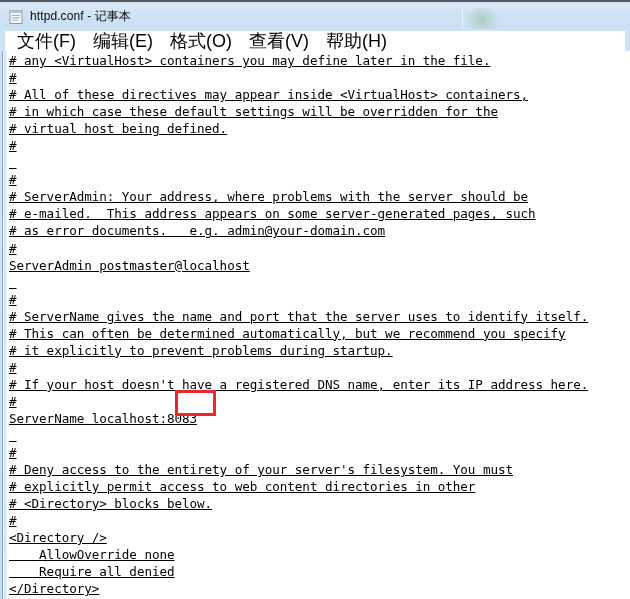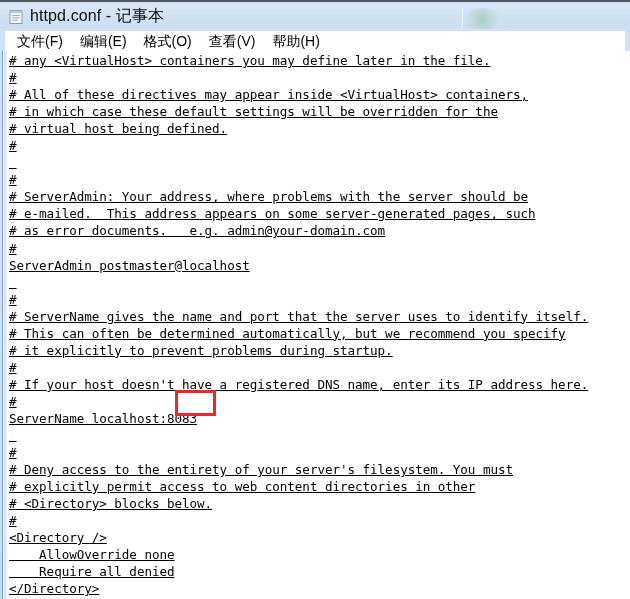--- a/index.html
+++ b/index.html
@@ -44,21 +44,21 @@
     overflow: hidden;
   }
   .title-icon {
     width: 16px;
     height: 16px;
     margin-right: 6px;
     flex: 0 0 auto;
     position: relative;
   }
   .title-text {
-    font-size: 16px;
+    font-size: 12px;
     color: #0b0b0b;
     white-space: nowrap;
     letter-spacing: 0.1px;
   }
   
   .title-artifact {
     position: absolute;
     right: 128px;
     top: 4px;
     width: 40px;
@@ -82,21 +82,21 @@
     left: 5px; top: 29px;
     width: 620px;
     height: 20px;
     display: flex;
     align-items: center;
     background: #ffffff;
     padding-left: 4px;
     box-sizing: border-box;
   }
   .menu-item {
-    font-size: 14px;
+    font-size: 18px;
     color: #000000;
     padding: 1px 9px 1px 8px;
     white-space: nowrap;
     line-height: 16px;
   }
 
   
   .text-area-wrap {
     position: absolute;
     left: 2px;

